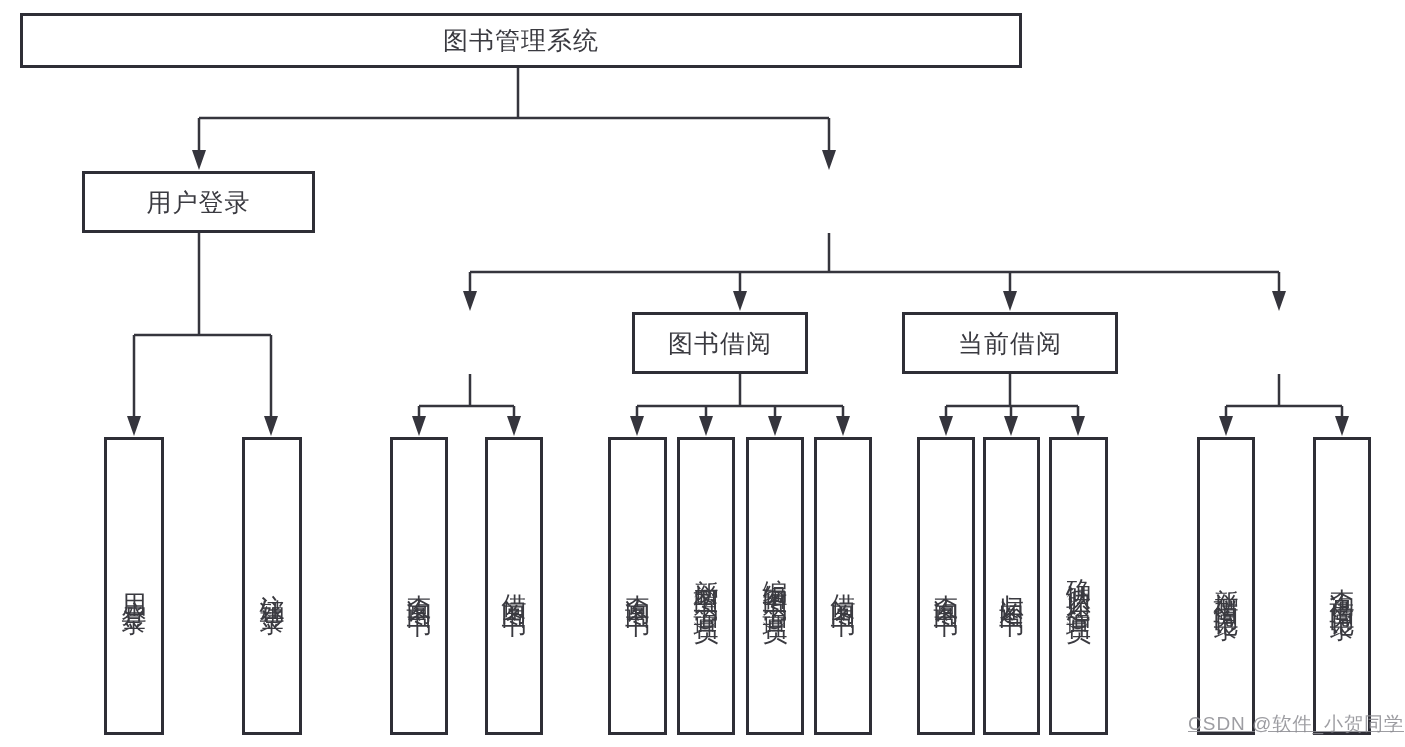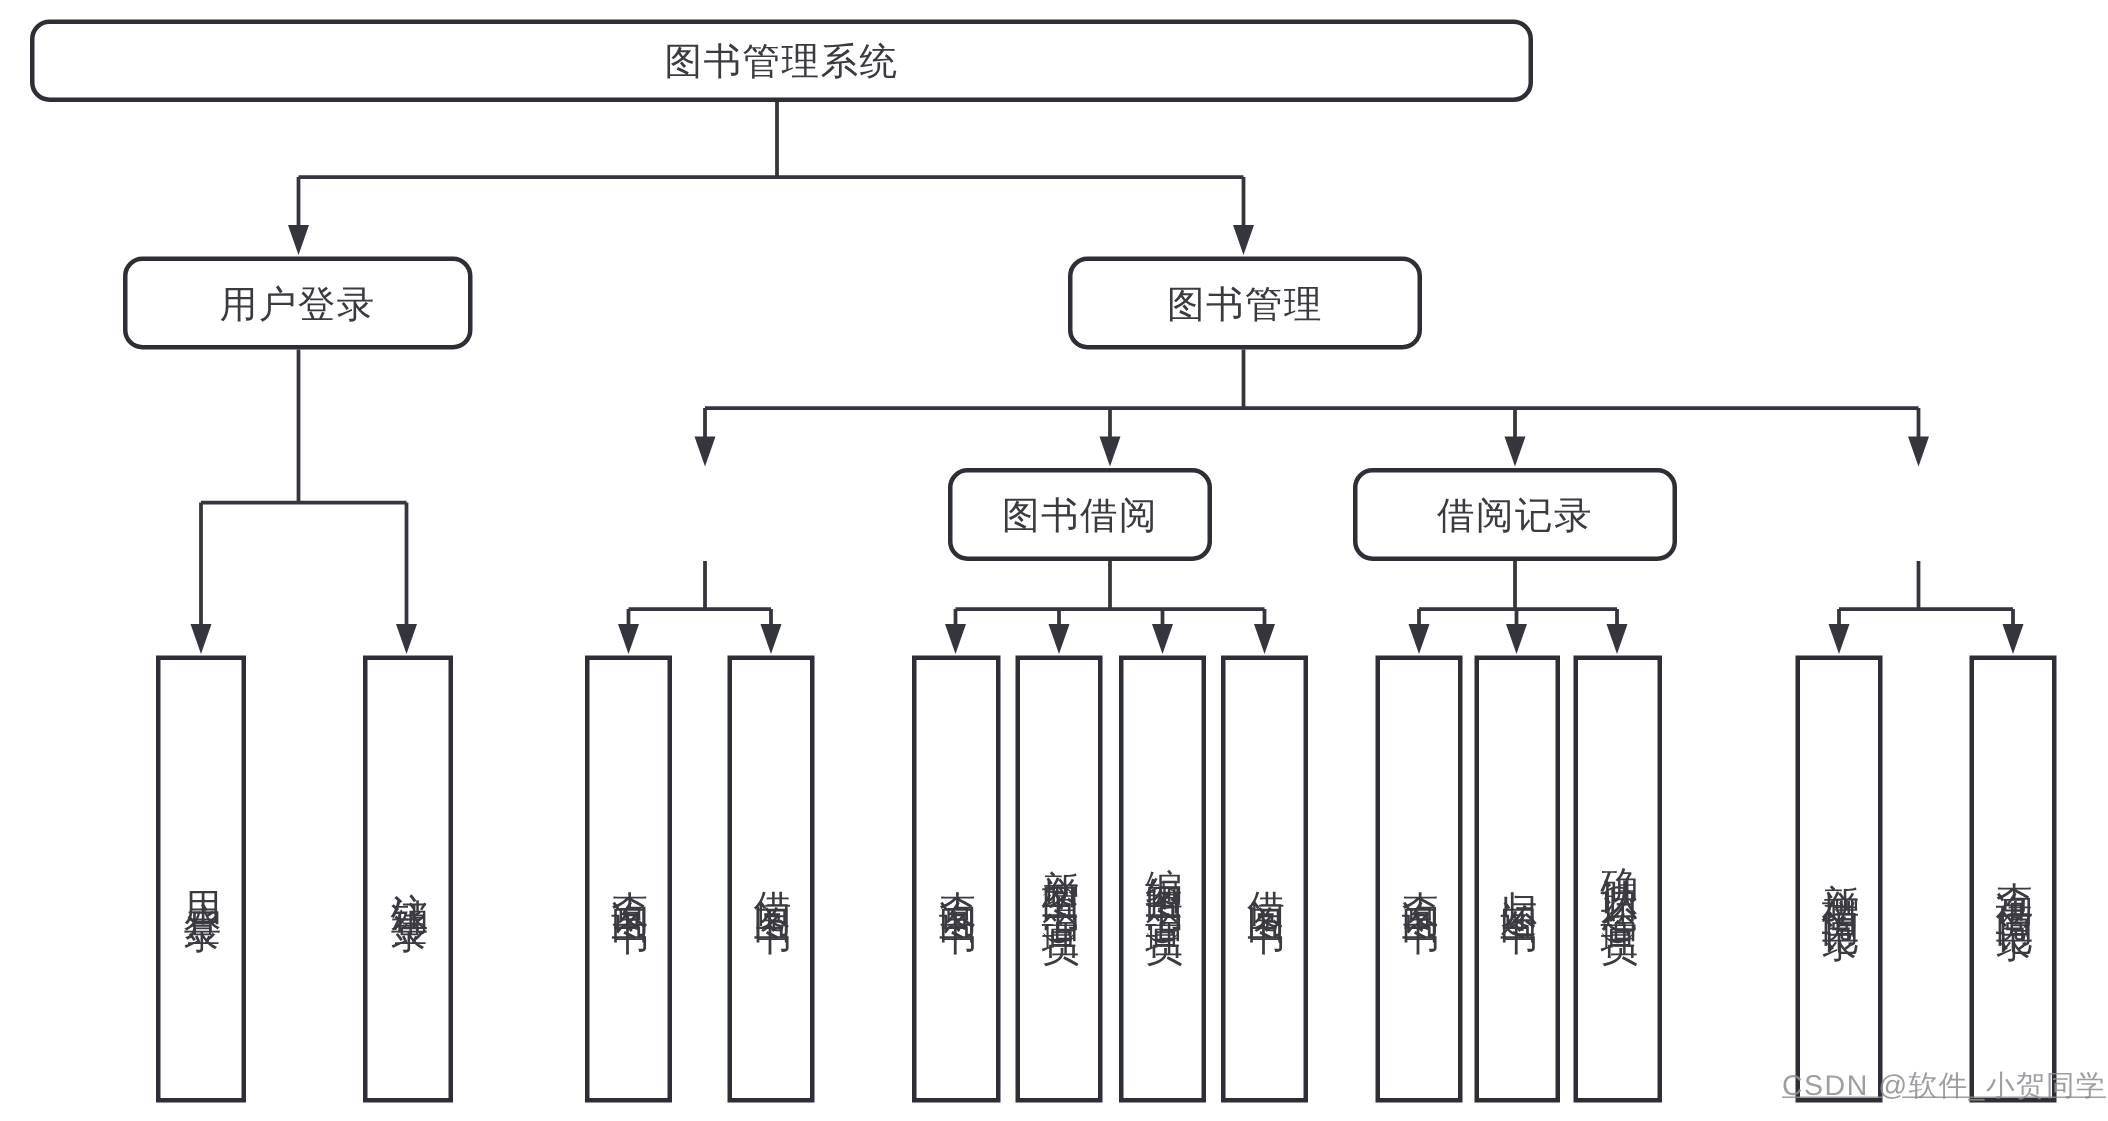--- a/index.html
+++ b/index.html
@@ -6,21 +6,21 @@
   .canvas{
     position:relative;width:1405px;height:747px;background:#ffffff;
     font-family:"Liberation Sans","DejaVu Sans",sans-serif;overflow:hidden;
   }
   svg.connectors{position:absolute;left:0;top:0;z-index:1;}
   .node{
     position:absolute;box-sizing:border-box;background:#ffffff;
     border:3px solid #2e2e36;display:flex;align-items:center;justify-content:center;
     z-index:2;color:#3a3a40;
   }
-  .node.hbox{font-size:25px;letter-spacing:1px;border-radius:13px;}
+  .node.hbox{font-size:25px;letter-spacing:1px;}
   .node.vbox{border-width:3px;}
   .node.vbox .lbl{
     writing-mode:vertical-rl;text-orientation:mixed;
     font-size:25px;line-height:1;letter-spacing:6px;
   }
   .watermark{
     position:absolute;z-index:6;font-size:19px;letter-spacing:1px;
     color:rgba(140,140,146,0.85);white-space:nowrap;text-decoration:underline;
   }
 </style>
@@ -62,29 +62,26 @@
     </g>
   </svg>
 
   <div class="node hbox" style="left:20px;top:13px;width:1002px;height:55px">
     <span class="lbl">图书管理系统</span>
   </div>
 
   <div class="node hbox" style="left:82px;top:171px;width:233px;height:62px">
     <span class="lbl">用户登录</span>
   </div>
-  <div class="node hbox" style="left:712px;top:171px;width:236px;height:62px">
-    <span class="lbl">图书管理</span>
-  </div>
 
   <div class="node hbox" style="left:632px;top:312px;width:176px;height:62px">
     <span class="lbl">图书借阅</span>
   </div>
   <div class="node hbox" style="left:902px;top:312px;width:216px;height:62px">
-    <span class="lbl">借阅记录</span>
+    <span class="lbl">当前借阅</span>
   </div>
 
   <div class="node vbox" style="left:104px;top:437px;width:60px;height:298px">
     <span class="lbl">用户登录</span>
   </div>
   <div class="node vbox" style="left:242px;top:437px;width:60px;height:298px">
     <span class="lbl">注销登录</span>
   </div>
 
   <div class="node vbox" style="left:390px;top:437px;width:58px;height:298px">

